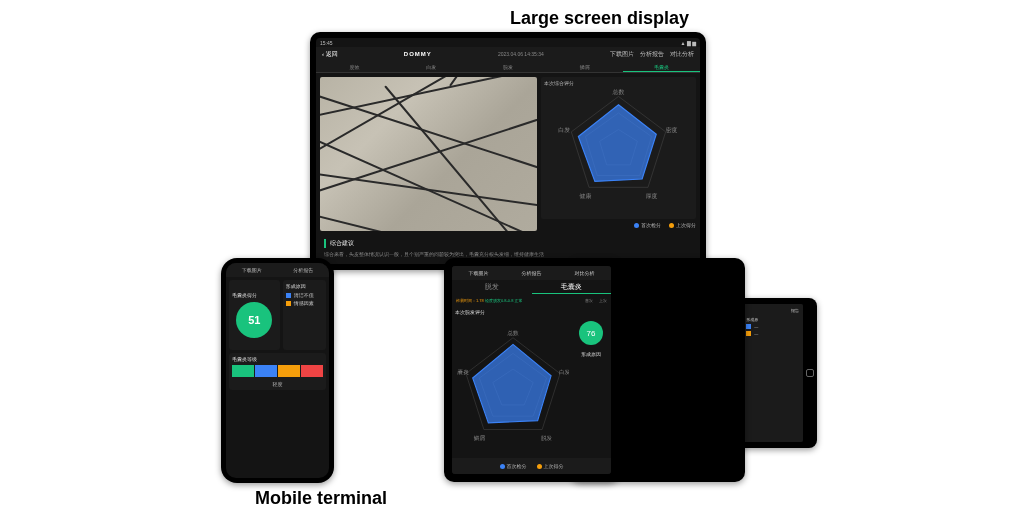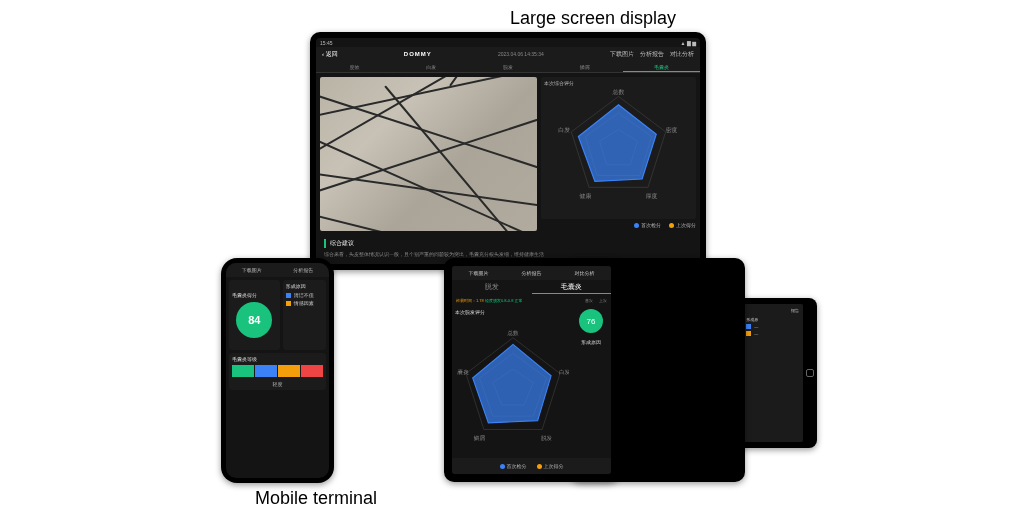--- a/index.html
+++ b/index.html
@@ -1,18 +1,18 @@
 <!DOCTYPE html>
 <html><head>
 <meta charset="utf-8">
 <style>
   * { box-sizing: border-box; margin: 0; padding: 0; }
   html, body { width: 1021px; height: 513px; background: #fff; font-family: Arial, sans-serif; position: relative; overflow: hidden; }
 
-  .label { position: absolute; font-size: 18px; font-weight: 400; color: #000; }
+  .label { position: absolute; font-size: 18px; font-weight: 700; color: #000; }
   .label.top { top: 8px; left: 510px; }
   .label.mobile { bottom: 4px; left: 255px; }
   .label.pad { bottom: 6px; left: 570px; }
 
   
   .monitor { position: absolute; top: 32px; left: 310px; width: 396px; height: 238px; background: #000; border-radius: 10px; padding: 6px; box-shadow: 0 2px 6px rgba(0,0,0,.4); }
   .monitor-screen { width: 100%; height: 100%; background: #141414; border-radius: 4px; color: #ccc; font-size: 6px; display: flex; flex-direction: column; }
   .mon-status { height: 9px; display: flex; justify-content: space-between; padding: 0 4px; align-items: center; font-size: 5px; color: #bbb; }
   .mon-header { height: 14px; display: flex; align-items: center; justify-content: space-between; background: #1b1b1b; padding: 0 6px; }
   .mon-header .back { color: #fff; }
@@ -72,21 +72,21 @@
   .pad-tabs div { flex: 1; text-align: center; line-height: 14px; font-size: 7px; color: #888; }
   .pad-tabs .active { color: #fff; border-bottom: 1px solid #19c37d; }
   .pad-meta { height: 12px; display: flex; align-items: center; justify-content: space-between; padding: 0 4px; }
   .pad-meta .l { color: #f59e0b; font-size: 4px; }
   .pad-meta .r { display: flex; gap: 6px; color: #888; font-size: 4px; }
   .pad-body { flex: 1; display: flex; padding: 3px; gap: 3px; }
   .pad-body-l { flex: 1; position: relative; }
   .pad-body-l .t { color: #ddd; }
   .pentagon2 { position: absolute; inset: 12px 2px 2px 2px; }
   .pad-body-r { width: 34px; display: flex; flex-direction: column; align-items: center; }
-  .circle-sm { width: 24px; height: 24px; border-radius: 50%; background: #19c37d; display: flex; align-items: center; justify-content: center; color: #fff; font-size: 8px; font-weight: normal; margin-top: 0; }
+  .circle-sm { width: 24px; height: 24px; border-radius: 50%; background: #19c37d; display: flex; align-items: center; justify-content: center; color: #fff; font-size: 8px; font-weight: normal; margin-top: 12px; }
   .pad-body-r .t2 { color: #ddd; margin-top: 6px; }
   .pad-foot { height: 16px; display: flex; justify-content: center; align-items: center; gap: 10px; font-size: 5px; color: #bbb; background: #1b1b1b; }
 
   
   .tab2 { position: absolute; top: 298px; left: 600px; width: 217px; height: 150px; background: #000; border-radius: 8px; padding: 6px 14px; box-shadow: 0 2px 6px rgba(0,0,0,.4); z-index: -0; }
   .tab2-screen { width: 100%; height: 100%; background: #141414; border-radius: 2px; display: flex; overflow: hidden; }
   .tab2-img { flex: 1.3; background: linear-gradient(160deg,#d4c9bb 0%,#c3b8aa 40%,#bfb4a6 100%); position: relative; overflow: hidden; }
   .tab2-side { flex: 1; background: #1b1b1b; padding: 4px; color: #ccc; font-size: 4px; display: flex; flex-direction: column; }
   .tab2-side-top { display:flex; justify-content: space-between; margin-bottom: 4px; }
   .tab2-side-body { display:flex; gap:4px; }
@@ -217,21 +217,21 @@
 
 <div class="phone">
   <div class="phone-screen">
     <div class="ph-head">
       <span>下载图片</span>
       <span>分析报告</span>
     </div>
     <div class="ph-row1">
       <div class="ph-card ph-left">
         <div class="label2">毛囊炎得分</div>
-        <div class="circle">84</div>
+        <div class="circle">51</div>
       </div>
       <div class="ph-card ph-right">
         <div class="t">形成原因</div>
         <div class="legend-row">
             <span class="sq blue"></span>
             <span>清洁不佳</span>
           </div>
         <div class="legend-row">
             <span class="sq yellow"></span>
             <span>情感因素</span>

